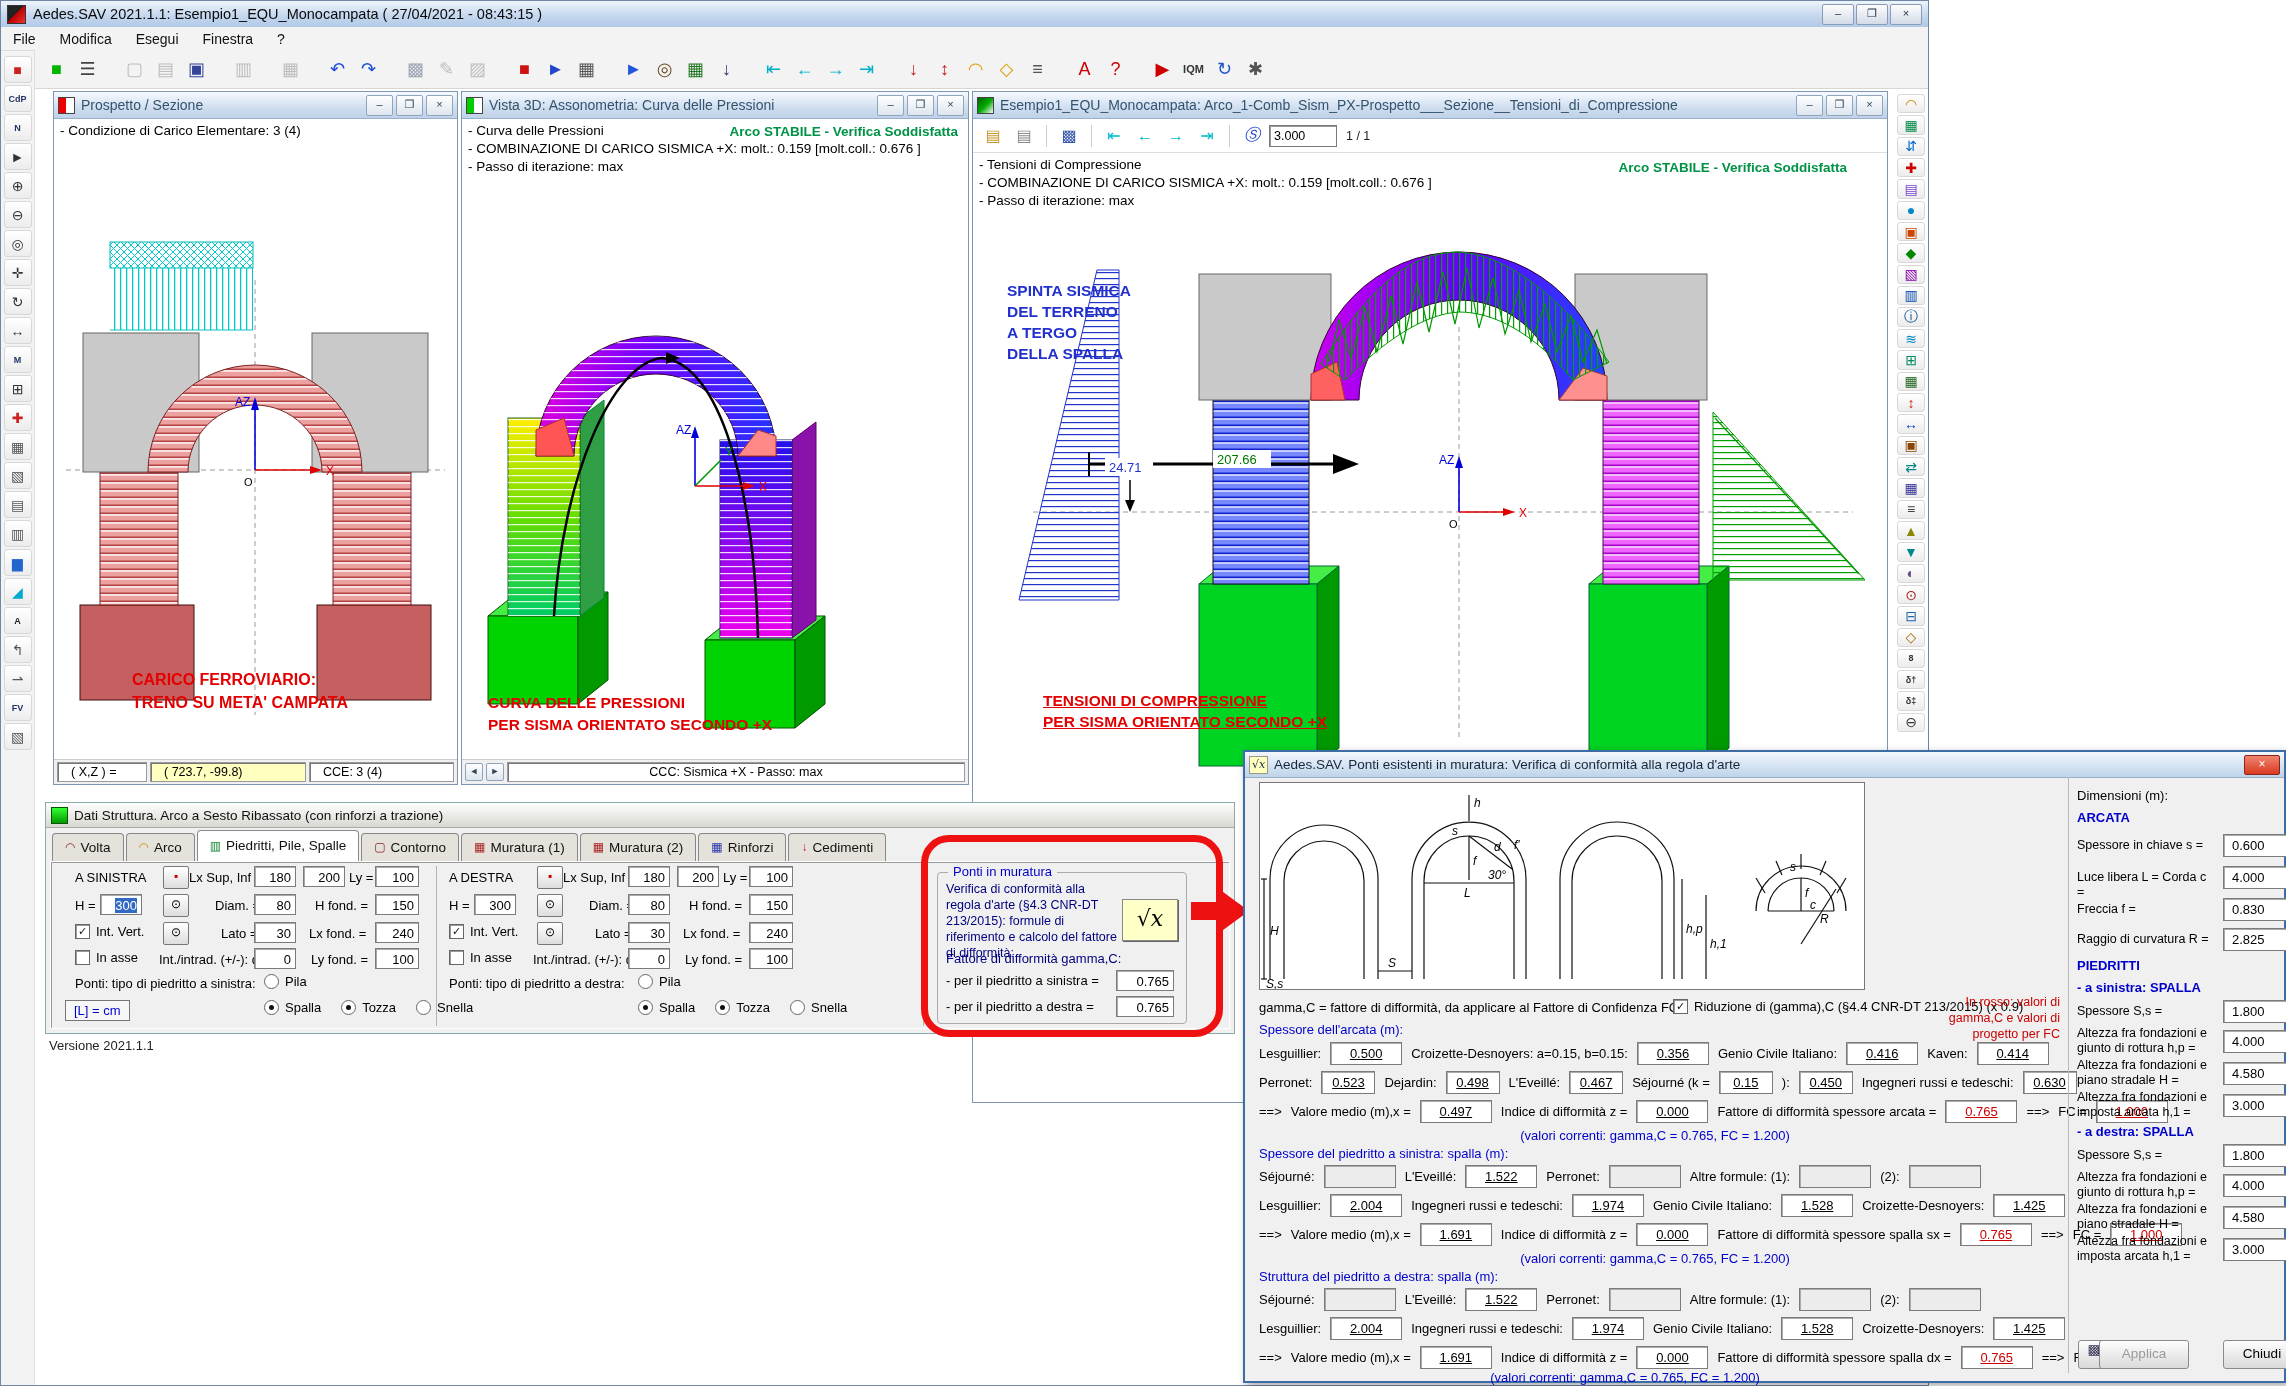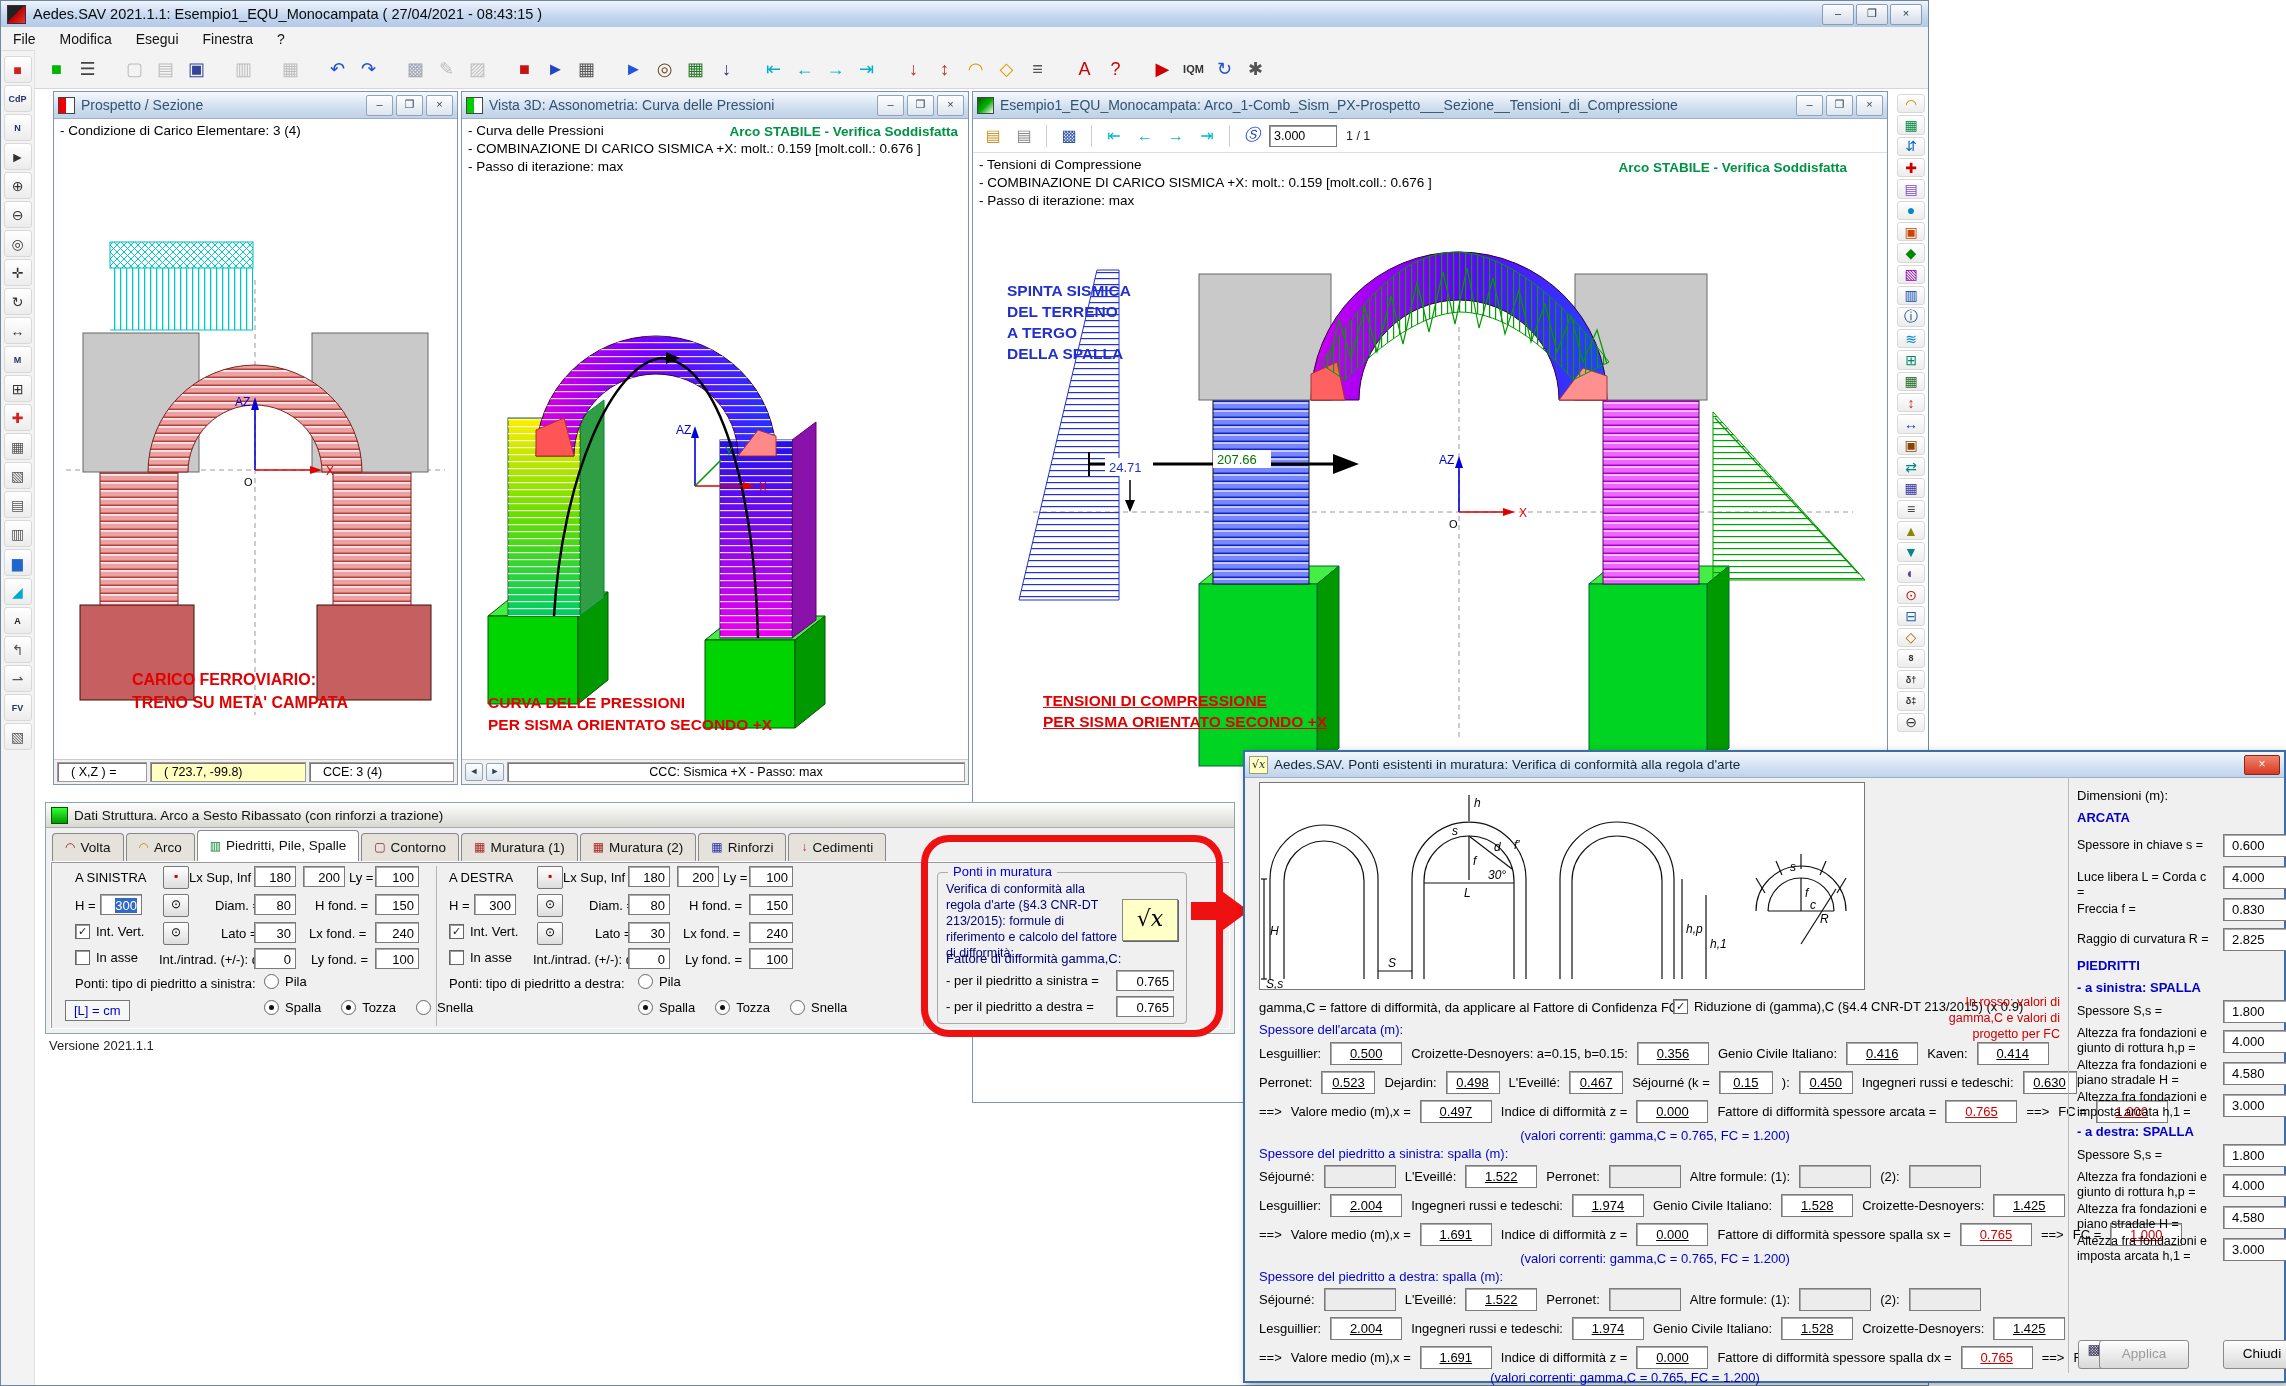--- a/index.html
+++ b/index.html
@@ -809,21 +809,21 @@
     <span class="flbl">Indice di difformità z =</span>
       <span class="fval">0.000</span>
     <span class="flbl">Fattore di difformità spessore spalla sx =</span>
       <span class="fval red">0.765</span>
     <span class="flbl">==&gt;</span>
     <span class="flbl">FC =</span>
       <span class="fval red">1.000</span>
   </div>
   <span class="bluecenter" style="left:60px;top:499px;">(valori correnti: gamma,C = 0.765, FC = 1.200)</span>
 
-  <span class="dsect" style="left:14px;top:517px;">Spessore del piedritto a destra: spalla (m):</span>
+  <span class="dsect" style="left:14px;top:517px;">Struttura del piedritto a destra: spalla (m):</span>
   <div class="frow" style="left:14px;top:536px;">
 
   <span class="flbl">Séjourné:</span>
       <span class="fval"></span>
       <span class="flbl">L'Eveillé:</span>
       <span class="fval">1.522</span>
       <span class="flbl">Perronet:</span>
       <span class="fval"></span>
       <span class="flbl">Altre formule: (1):</span>
       <span class="fval"></span>

